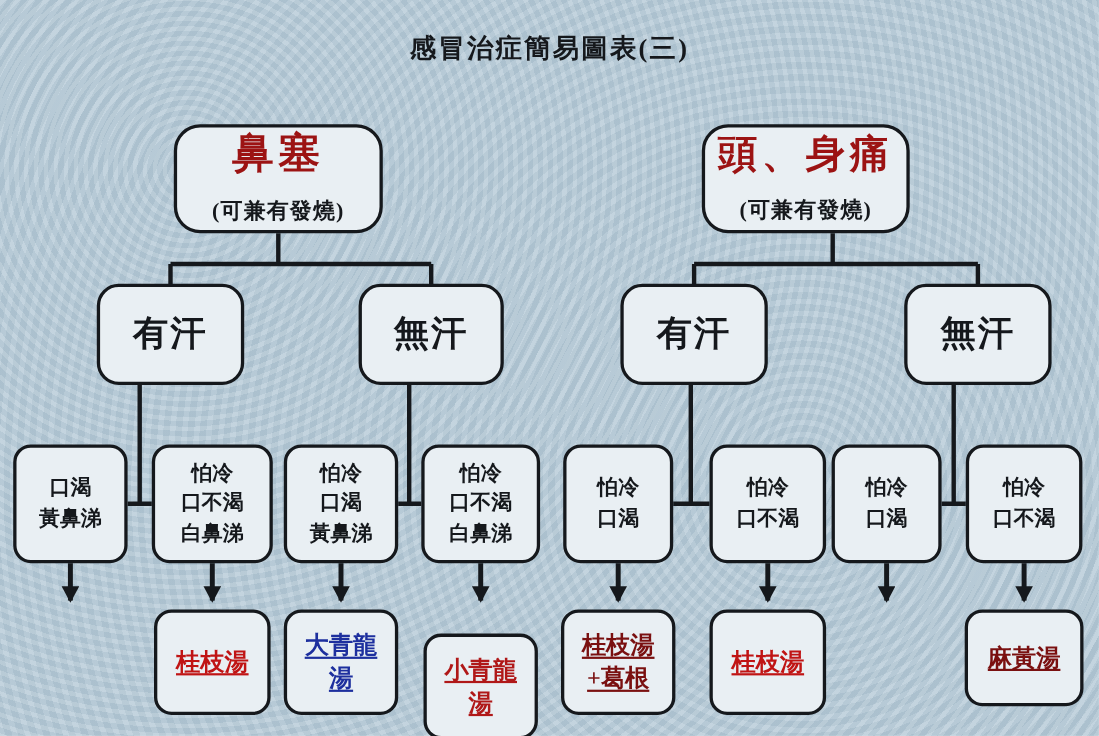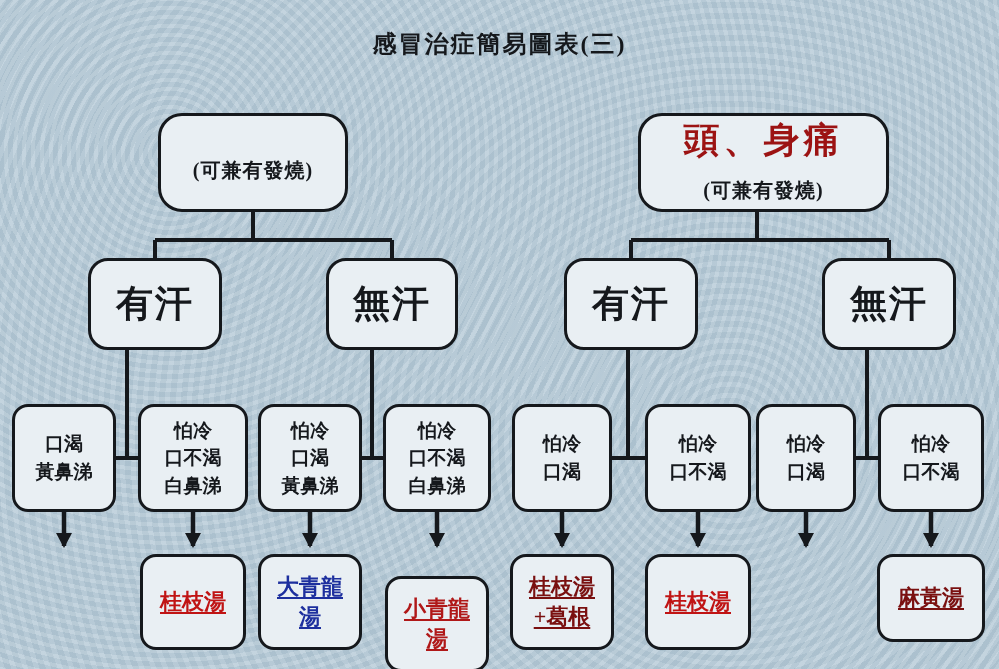--- a/index.html
+++ b/index.html
@@ -22,21 +22,21 @@
   .connectors { position: absolute; left: 0; top: 0; pointer-events: none; }
   .box {
     position: absolute; background: #e9eff3; border: 3px solid #15181c;
     display: flex; flex-direction: column; align-items: center; justify-content: center;
     text-align: center; box-sizing: border-box;
   }
   .root { border-radius: 24px; }
   .root-label { font-size: 38px; font-weight: bold; letter-spacing: 4px; line-height: 1.1; }
   .root-sub  { font-size: 20px; font-weight: bold; color: #15181c; margin-top: 16px; letter-spacing: 1px; }
   .branch {
-    border-radius: 20px; font-size: 37px; font-weight: bold;
+    border-radius: 20px; font-size: 32px; font-weight: bold;
     color: #15181c; letter-spacing: 2px;
   }
   .symptom {
     border-radius: 16px; font-size: 19px; font-weight: bold;
     color: #15181c; white-space: pre-line; line-height: 1.45;
   }
   .formula {
     border-radius: 16px; font-size: 22px; font-weight: bold;
     white-space: pre-line; line-height: 1.35;
     text-decoration: underline; text-underline-offset: 3px;
@@ -72,23 +72,24 @@
       <line x1="310" y1="512" x2="310" y2="546" marker-end="url(#ah)"></line>
       <line x1="437" y1="512" x2="437" y2="546" marker-end="url(#ah)"></line>
       <line x1="562" y1="512" x2="562" y2="546" marker-end="url(#ah)"></line>
       <line x1="698" y1="512" x2="698" y2="546" marker-end="url(#ah)"></line>
       <line x1="806" y1="512" x2="806" y2="546" marker-end="url(#ah)"></line>
       <line x1="931" y1="512" x2="931" y2="546" marker-end="url(#ah)"></line>
     </g>
   </svg>
 
   <div class="box root" style="left:158px; top:113px; width:190px; height:99px;">
+    <div class="root-label" style="color: rgb(156, 19, 19);">鼻塞</div>
     <div class="root-sub">(可兼有發燒)</div>
   </div>
-  <div class="box root" style="left:638px; top:113px; width:251px; height:99px;">
+  <div class="box root" style="left:638px; top:113px; width:189px; height:99px;">
     <div class="root-label" style="font-size: 36px; color: rgb(156, 19, 19);">頭、身痛</div>
     <div class="root-sub">(可兼有發燒)</div>
   </div>
 
   <div class="box branch" style="left:88px; top:258px; width:134px; height:92px;">有汗</div>
   <div class="box branch" style="left:326px; top:258px; width:132px; height:92px;">無汗</div>
   <div class="box branch" style="left:564px; top:258px; width:134px; height:92px;">有汗</div>
   <div class="box branch" style="left:822px; top:258px; width:134px; height:92px;">無汗</div>
 
   <div class="box symptom" style="left:12px; top:404px; width:104px; height:108px;">口渴

